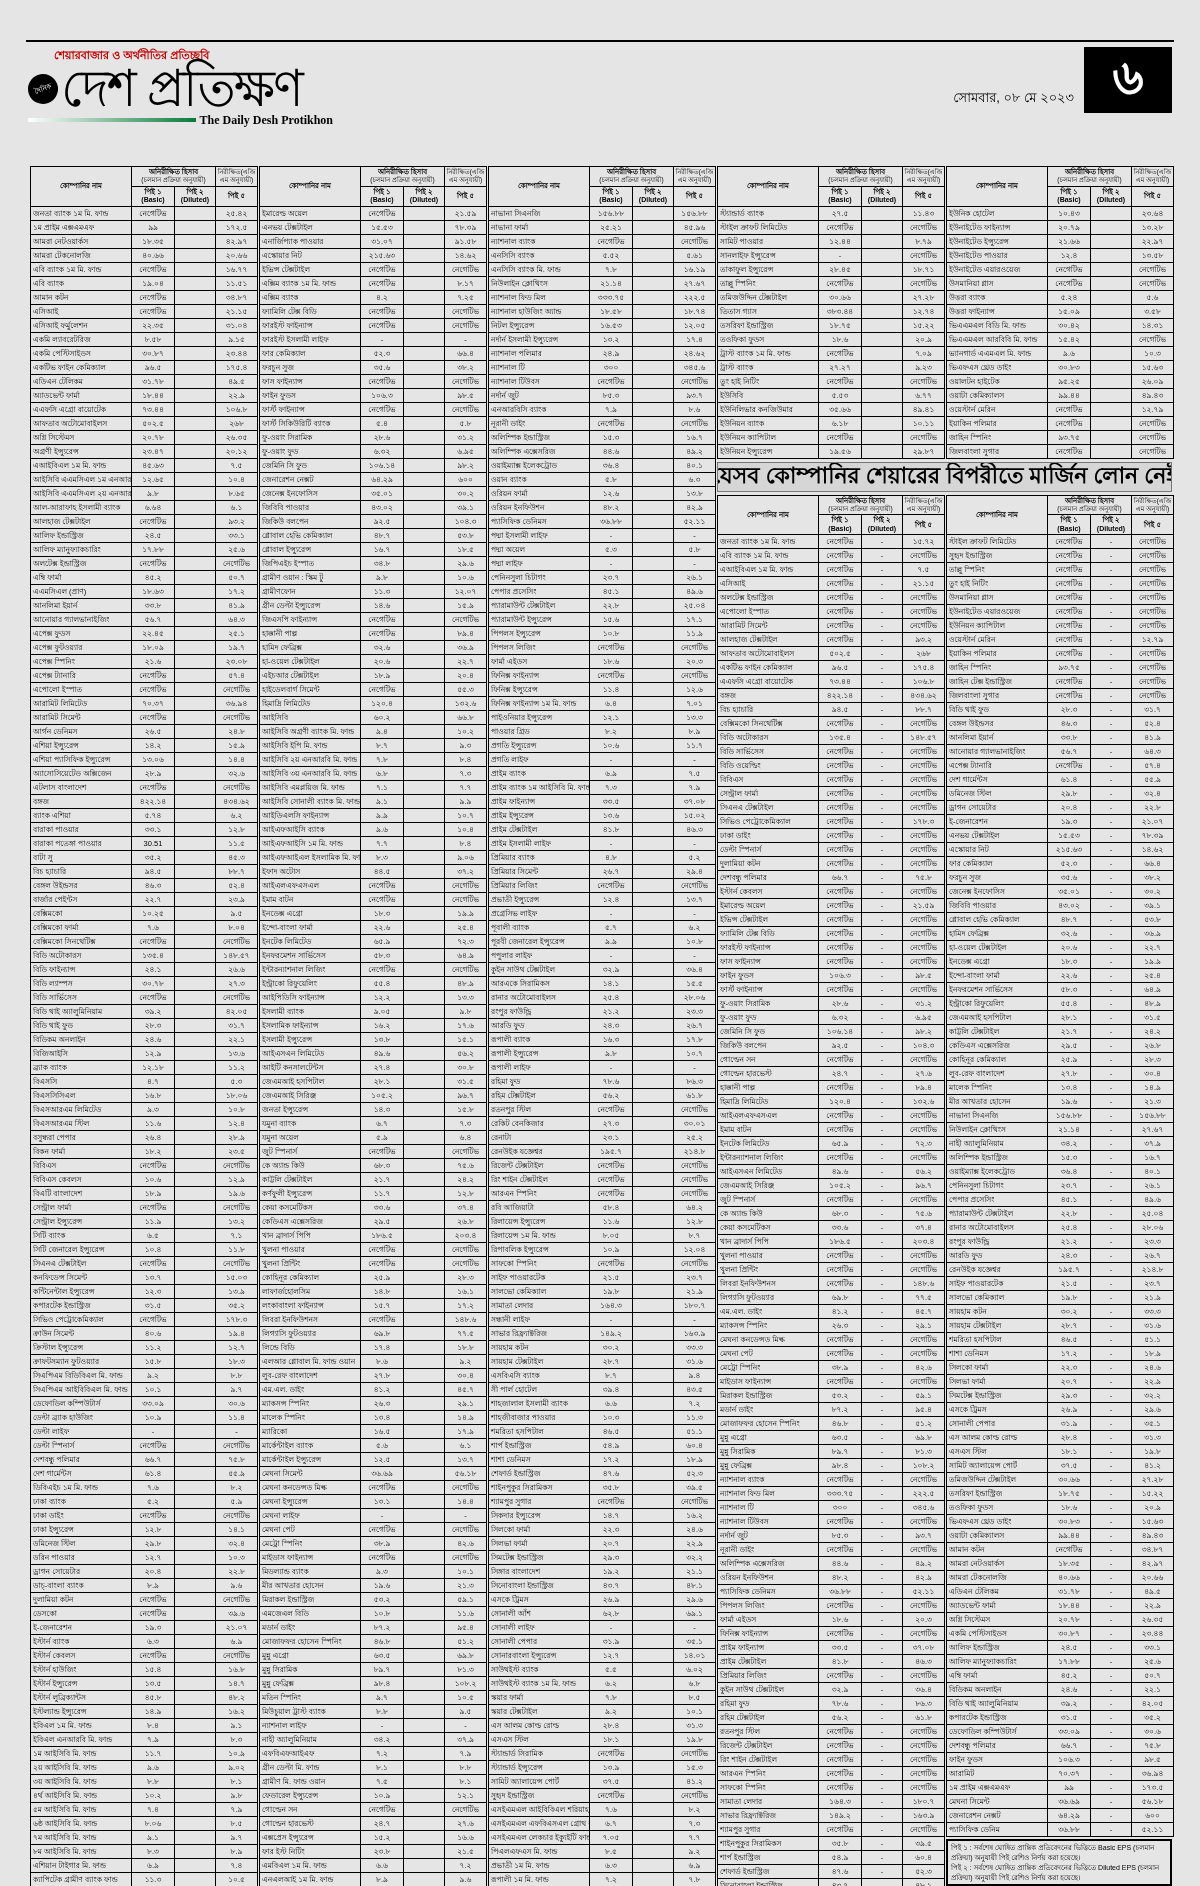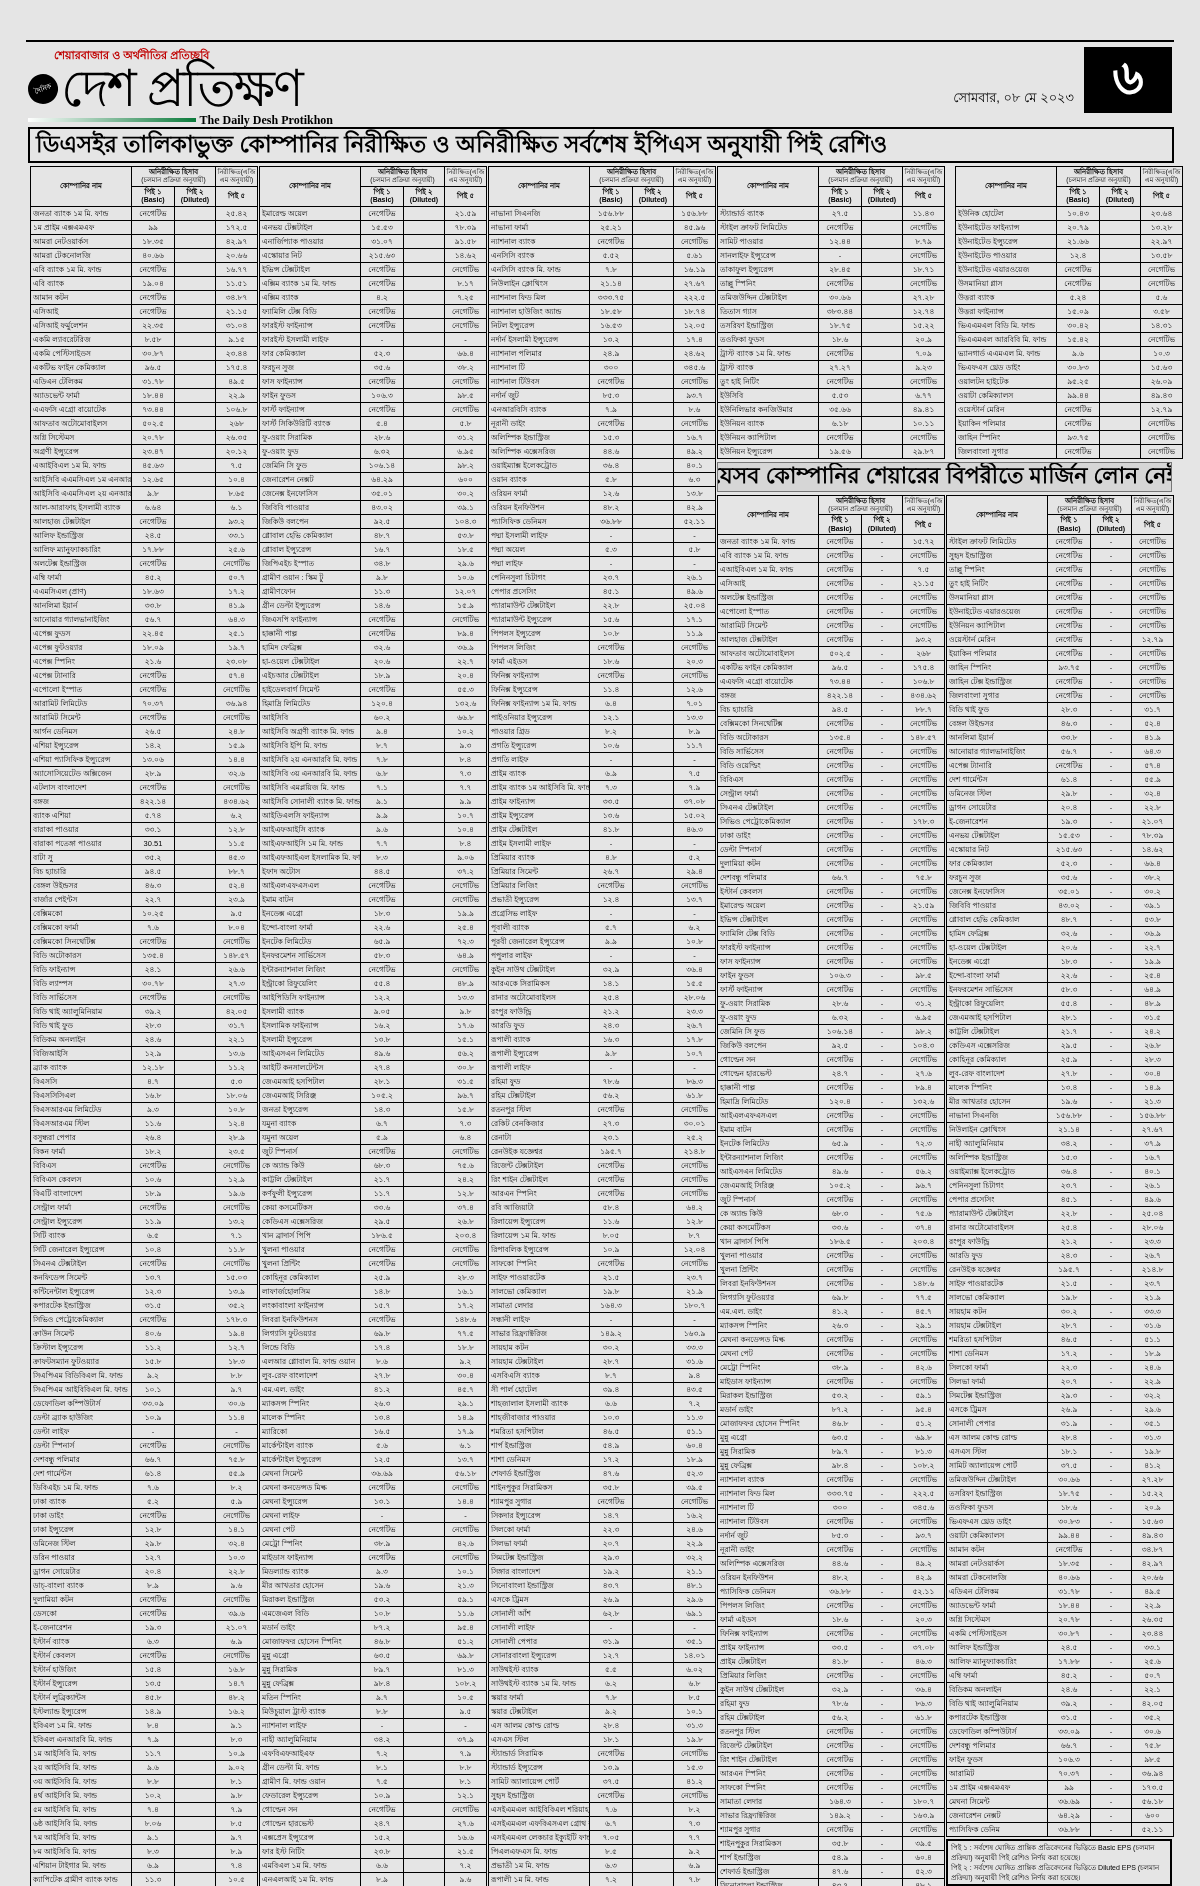--- a/index.html
+++ b/index.html
@@ -13,21 +13,21 @@
 .mast-sub{display:flex;align-items:center;margin-top:1px}
 .green-line{flex:1;height:4px;background:linear-gradient(to right,#ffffff,#0a7a3a)}
 .daily{font-family:"Liberation Serif",serif;font-size:12px;font-weight:bold;margin-left:4px;white-space:nowrap}
 .title-band{position:absolute;left:340px;top:53px;width:542px;height:52px;background:#d6d6d6;display:flex;align-items:center;justify-content:center;font-size:32px;font-weight:bold;white-space:nowrap}
 .dateline{position:absolute;right:126px;top:88px;font-size:13px;white-space:nowrap}
 .page-num{position:absolute;right:28px;top:47px;width:88px;height:66px;background:#000;color:#fff;font-size:48px;font-weight:bold;display:flex;align-items:center;justify-content:center}
 .main-banner{position:absolute;left:28px;top:127px;width:1146px;height:36px;border:2px solid #000;box-sizing:border-box;display:flex;align-items:center;padding-left:6px;font-size:23px;font-weight:bold;white-space:nowrap;overflow:hidden}
 .colwrap{position:absolute;top:166px;width:227px}
 .c1{left:30px}.c2{left:259px}.c3{left:488px}
 .right-region{position:absolute;left:717px;top:166px;width:455px}
-.top-tabs{display:flex;gap:12px}
+.top-tabs{display:flex;gap:3px}
 .top-tabs .tw{width:226px}
 .margin-banner{margin-top:3px;height:30px;background:#d6d6d6;border:1px solid #777;box-sizing:border-box;display:flex;align-items:center;justify-content:center;font-size:22px;font-weight:bold;white-space:nowrap;overflow:hidden}
 .margin-tabs{display:flex;gap:3px;margin-top:3px;align-items:flex-start}
 .margin-tabs .tw{width:226px}
 table{border-collapse:collapse;table-layout:fixed;width:100%}
 col.c0{width:101px}col.cA{width:43px}col.cB{width:41px}col.cC{width:42px}
 th,td{border:1px solid #000;overflow:hidden;white-space:nowrap;padding:0 2px;text-align:center;box-sizing:border-box}
 tbody td{font-size:7.5px;height:13px;line-height:13px}
 td.nm{text-align:left}
 thead th{font-size:7px;line-height:1.2;padding:1px;font-weight:bold}
@@ -49,21 +49,20 @@
     </div>
     <div class="mast-sub">
       <div class="green-line"></div>
       <div class="daily">The Daily Desh Protikhon</div>
     </div>
   </div>
 
   <div class="dateline">সোমবার, ০৮ মে ২০২৩</div>
   <div class="page-num">৬</div>
 
-  <div class="main-banner">ডিএসইর তালিকাভুক্ত কোম্পানির নিরীক্ষিত ও অনিরীক্ষিত সর্বশেষ ইপিএস অনুযায়ী পিই রেশিও</div>
 
   <div class="colwrap c1">
       <table class="t">
     <colgroup>
           <col class="c0">
           <col class="cA">
           <col class="cB">
           <col class="cC">
         </colgroup>
     <thead>

